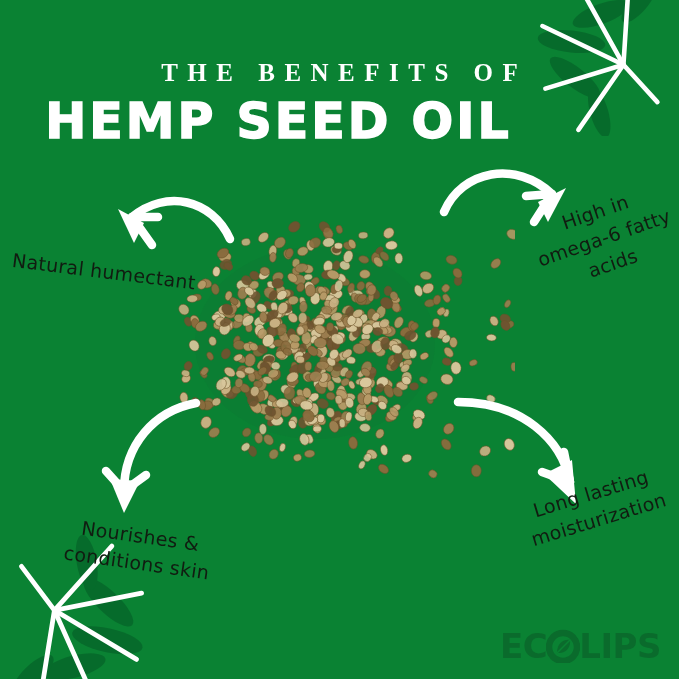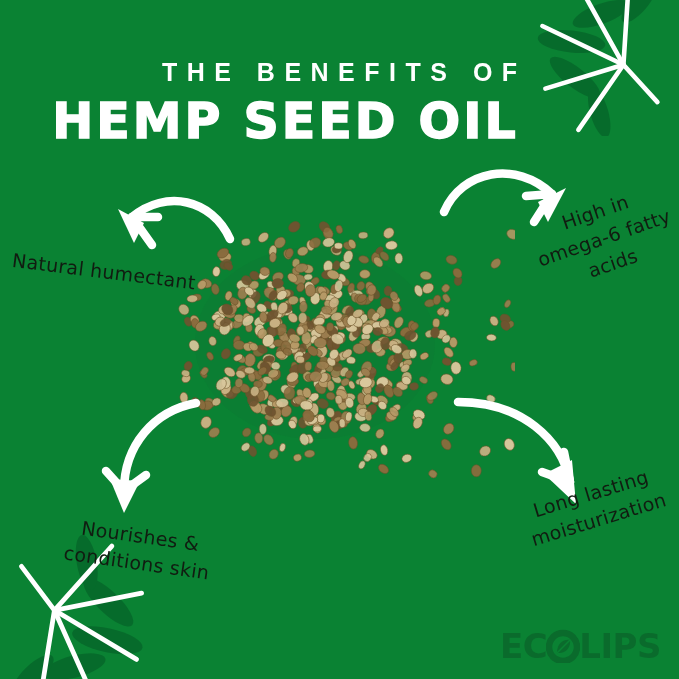--- a/index.html
+++ b/index.html
@@ -30,41 +30,40 @@
   .leaf-bl { bottom: -30px; left: -38px; }
 
   
   .kicker {
     position: absolute;
     top: 60px;
     left: 0;
     width: 679px;
     text-align: center;
     color: #ffffff;
-    font-family: Liberation Sans, sans-serif;
+    font-family: Liberation Serif, serif;
     font-weight: 700;
     font-size: 25px;
     letter-spacing: 9.5px;
     text-indent: 9.5px;
     line-height: 1;
   }
   .headline {
     position: absolute;
     top: 96px;
     left: 0;
     width: 554px;
     text-align: center;
     color: #ffffff;
     font-family: "DejaVu Sans", sans-serif;
     font-weight: 700;
     font-size: 49px;
     letter-spacing: 3px;
     text-indent: 3px;
     line-height: 1.08;
-    padding-left: 7px;
     -webkit-text-stroke: 1.5px #ffffff;
   }
 
   
   #seed-pile {
     position: absolute;
     left: 175px;
     top: 195px;
     width: 340px;
     height: 300px;

